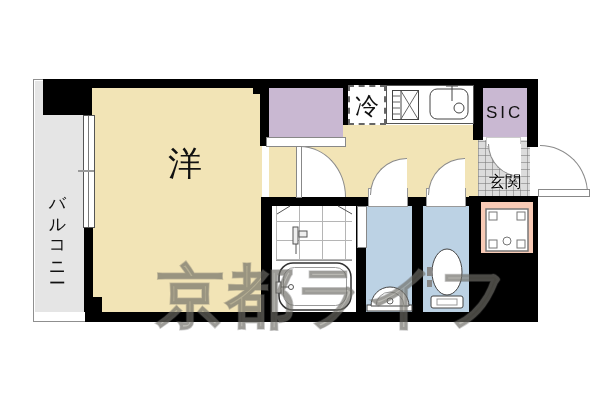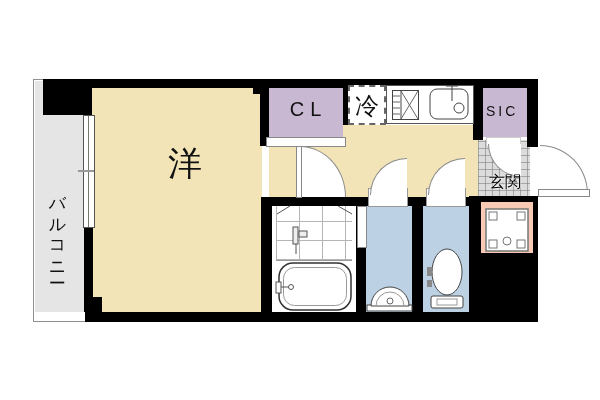--- a/index.html
+++ b/index.html
@@ -153,19 +153,19 @@
       <rect x="489" y="212" width="8" height="8"></rect>
       <rect x="517" y="212" width="8" height="8"></rect>
       <rect x="489" y="240" width="8" height="8"></rect>
       <rect x="517" y="240" width="8" height="8"></rect>
       <circle cx="507" cy="241" r="4" fill="#fff"></circle>
     </g>
   </svg>
 
   <div class="label vtext z45" style="left:48px;top:145px;height:170px;font-size:17px;letter-spacing:3px;">バルコニー</div>
   <div class="label z45" style="left:150px;top:146px;width:70px;font-size:34px;">洋</div>
-  <div class="label z45" style="left:268px;top:99px;width:75px;font-size:20px;letter-spacing:6px;text-indent:6px;">CL</div>
   <div class="label z45" style="left:348px;top:93px;width:38px;font-size:24px;">冷</div>
-  <div class="label z45" style="left:483px;top:104px;width:28px;font-size:14px;letter-spacing:3px;text-indent:3px;">SIC</div>
+  <div class="label z45" style="left:483px;top:104px;width:28px;font-size:17px;letter-spacing:3px;text-indent:3px;">SIC</div>
   <div class="label z45" style="left:480px;top:174px;width:50px;font-size:16px;color:#000;text-shadow:0 0 2px #fff,0 0 2px #fff;">玄関</div>
 
+  <div id="watermark">京都ライフ</div>
 
 </div>
 
 </body></html>

